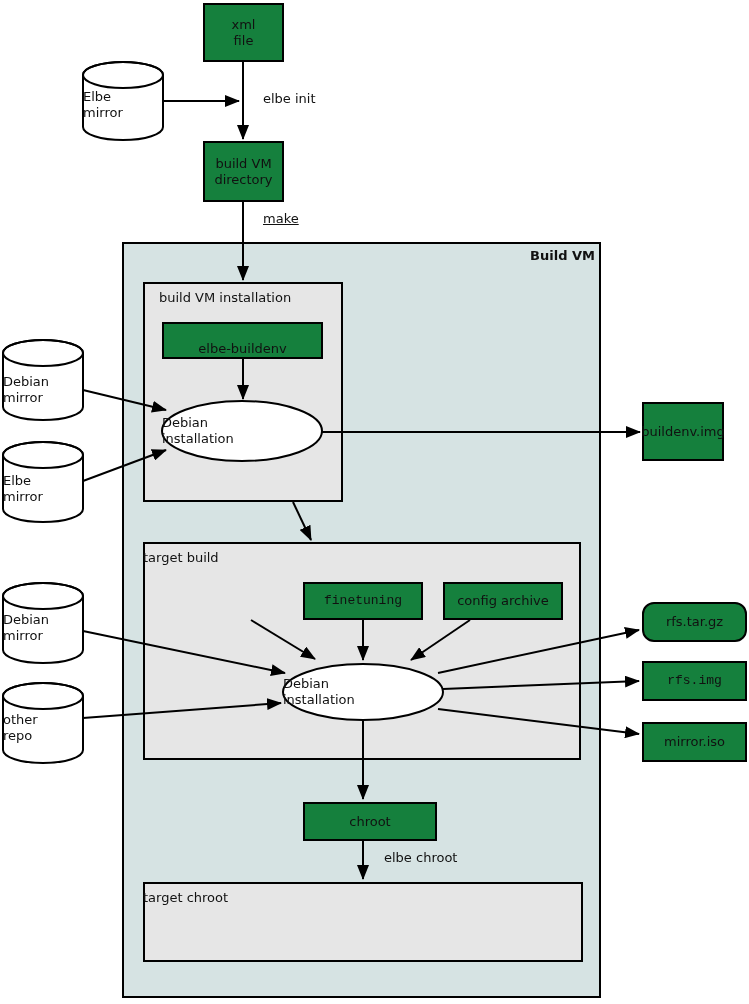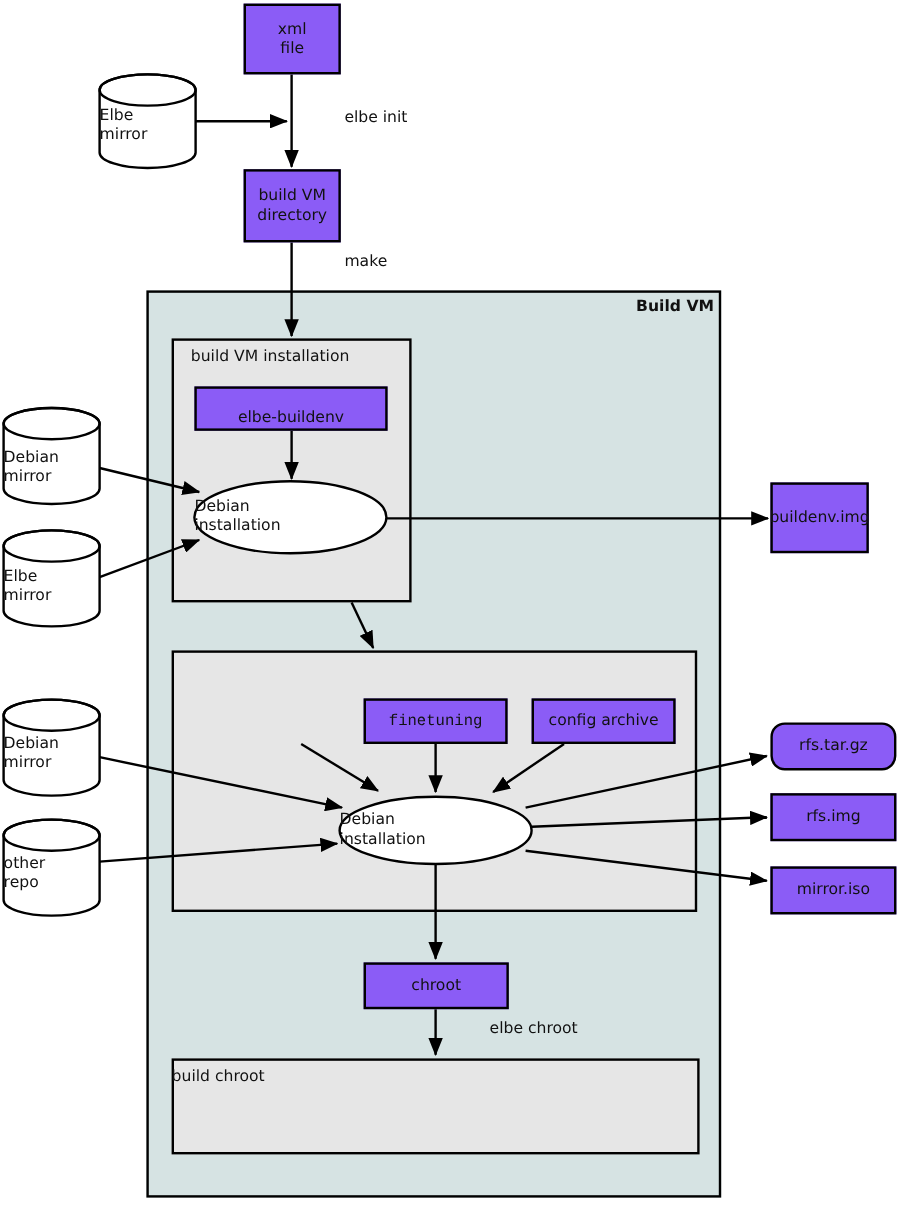--- a/index.html
+++ b/index.html
@@ -9,47 +9,48 @@
   }
   .vm{
     position:absolute;left:122px;top:242px;width:479px;height:756px;
     background:#d6e3e3;border:2px solid #000;box-sizing:border-box;z-index:1;
   }
   .group{
     position:absolute;background:#e6e6e6;border:2px solid #000;box-sizing:border-box;z-index:2;
   }
   .lines-layer{position:absolute;left:0;top:0;width:749px;height:1004px;z-index:3;}
   .box{
-    position:absolute;background:#8b5cf6;border:2px solid #000;box-sizing:border-box;z-index:4;
+    position:absolute;background:#15803d;border:2px solid #000;box-sizing:border-box;z-index:4;
     display:flex;flex-direction:column;align-items:center;justify-content:center;
     text-align:center;line-height:16px;
   }
   .lbl{
     position:absolute;z-index:5;line-height:16px;text-align:left;white-space:nowrap;
   }
-  .lbl.left{text-align:right;margin-left:24px;}
+  .lbl.left{text-align:right;}
   .lbl.right{text-align:right;}
   .vm-title{font-weight:bold;}
   .twoline{line-height:16px;}
 </style>
 </head>
 <body>
 
 <div class="stage">
 
   <div class="vm"></div>
   <div class="lbl right vm-title" style="left:393px;top:248px;width:202px;">Build VM</div>
 
   <div class="group" style="left:143px;top:282px;width:200px;height:220px;"></div>
   <div class="lbl" style="left:143px;top:290px;width:200px;padding-left:16px;">build VM installation</div>
 
   <div class="group" style="left:143px;top:542px;width:438px;height:218px;"></div>
+  <div class="lbl" style="left:143px;top:550px;width:438px;">target build</div>
 
   <div class="group" style="left:143px;top:882px;width:440px;height:80px;"></div>
-  <div class="lbl" style="left:143px;top:890px;width:440px;">build chroot</div>
+  <div class="lbl" style="left:143px;top:890px;width:440px;">target chroot</div>
 
   <svg class="lines-layer" width="749" height="1004" viewBox="0 0 749 1004">
     <defs>
       <marker id="arrow" markerUnits="userSpaceOnUse" markerWidth="15" markerHeight="12" refX="14" refY="6" orient="auto">
         <path d="M0,0 L15,6 L0,12 Z" fill="#000"></path>
       </marker>
     </defs>
 
     <g stroke="#000" stroke-width="2" fill="#fff">
       <path d="M83,75 V127 A40,13 0 0 0 163,127 V75 A40,13 0 0 0 83,75 Z"></path>
@@ -121,29 +122,29 @@
   </div>
 
   <div class="box" style="left:443px;top:582px;width:120px;height:38px;">
     <div>config archive</div>
   </div>
 
   <div class="box" style="left:642px;top:602px;width:105px;height:40px;border-radius:12px;">
     <div>rfs.tar.gz</div>
   </div>
 
-  <div class="box" style="left:642px;top:661px;width:105px;height:40px;">
+  <div class="box" style="left:642px;top:661px;width:105px;height:40px;font-family:Liberation Mono, monospace;">
     <div>rfs.img</div>
   </div>
 
   <div class="box" style="left:642px;top:722px;width:105px;height:40px;">
     <div>mirror.iso</div>
   </div>
 
-  <div class="box" style="left:303px;top:802px;width:121px;height:39px;text-align:right;">
+  <div class="box" style="left:303px;top:802px;width:134px;height:39px;text-align:right;">
     <div>chroot</div>
   </div>
 
   <div class="lbl twoline" style="left:162px;top:415px;width:160px;">
     <div>Debian</div>
     <div>installation</div>
   </div>
   <div class="lbl twoline" style="left:283px;top:676px;width:160px;">
     <div>Debian</div>
     <div>installation</div>
@@ -164,16 +165,16 @@
   <div class="lbl twoline" style="left:3px;top:612px;width:80px;">
     <div>Debian</div>
     <div>mirror</div>
   </div>
   <div class="lbl twoline" style="left:3px;top:712px;width:80px;">
     <div>other</div>
     <div>repo</div>
   </div>
 
   <div class="lbl left" style="left:263px;top:91px;">elbe init</div>
-  <div class="lbl left" style="left:263px;top:211px;">make</div>
+  <div class="lbl left" style="left:263px;top:211px;text-decoration:underline;">make</div>
   <div class="lbl left" style="left:384px;top:850px;">elbe chroot</div>
 
 </div>
 
 </body></html>

